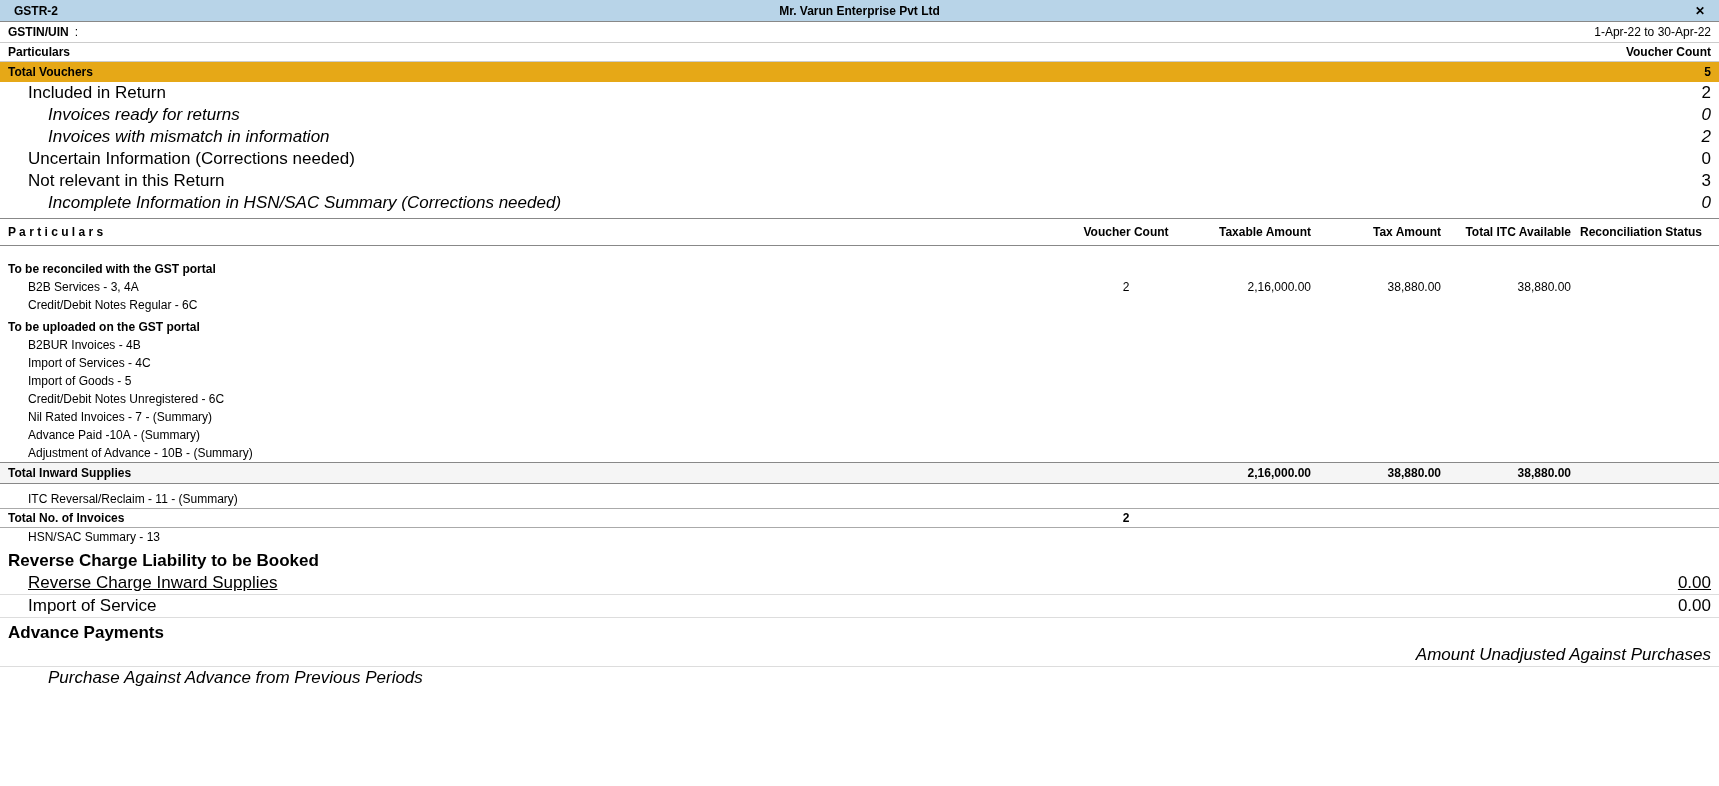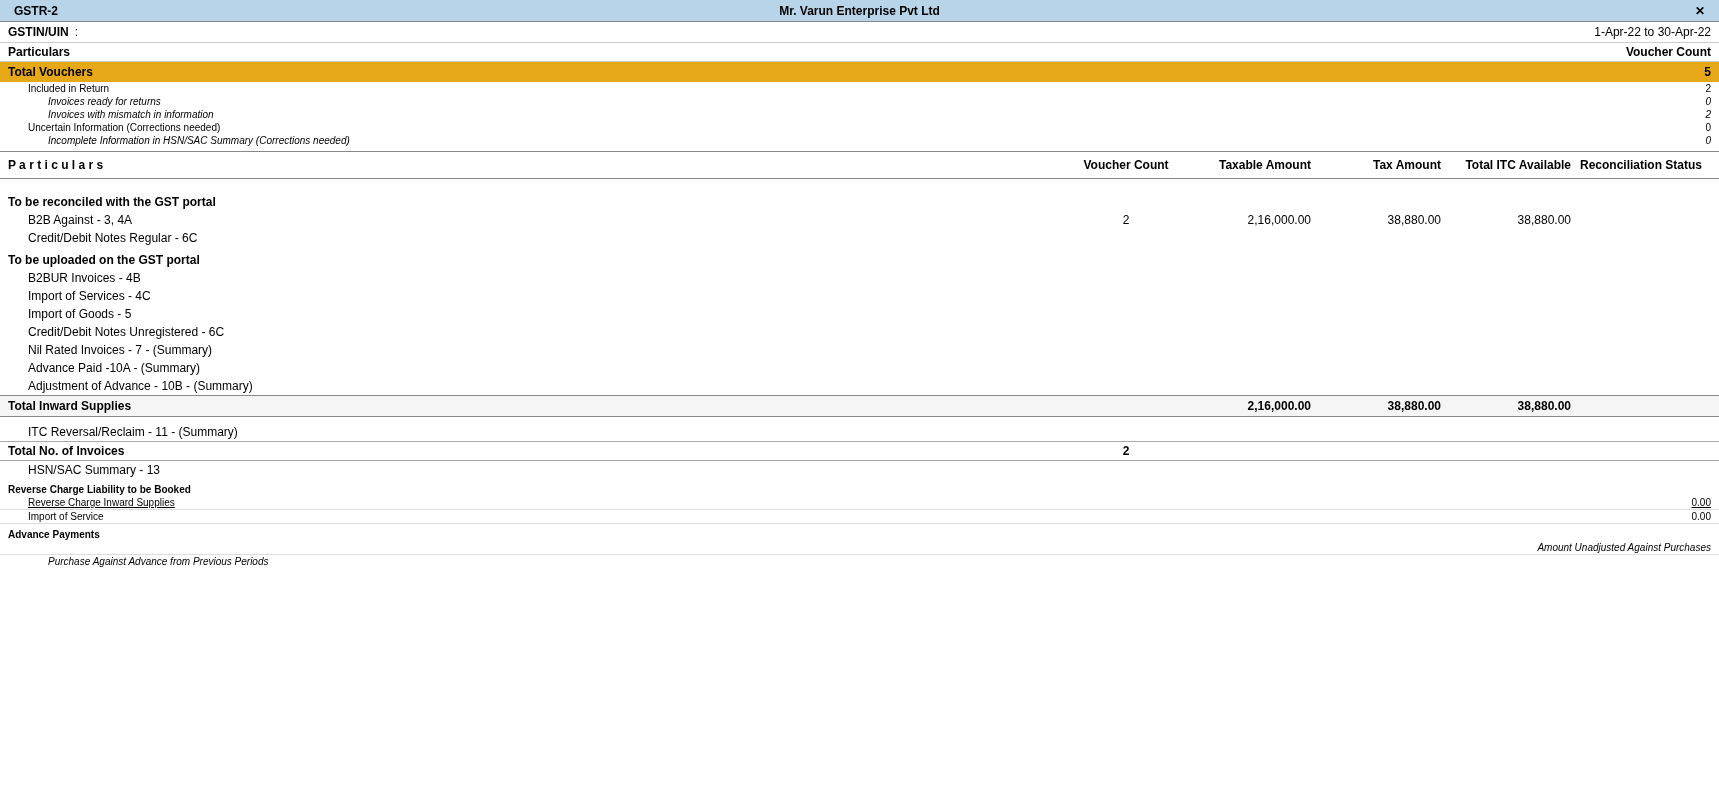--- a/index.html
+++ b/index.html
@@ -73,21 +73,21 @@
       font-weight: bold;
       font-size: 12px;
     }
 
     
     .simple-row {
       display: flex;
       justify-content: space-between;
       padding: 1px 8px;
       background: #fff;
-      font-size: 10px;
+      font-size: 17px;
     }
     .simple-row.indent1 { padding-left: 28px; }
     .simple-row.indent2 { padding-left: 48px; font-style: italic; }
 
     
     .divider {
       border-top: 1px solid #aaa;
     }
 
     
@@ -206,20 +206,24 @@
   <div class="simple-row indent2">
     <span><em>Invoices with mismatch in information</em></span>
     <span><em>2</em></span>
   </div>
 
   <div class="simple-row indent1">
     <span>Uncertain Information (Corrections needed)</span>
     <span>0</span>
   </div>
 
+  <div class="simple-row indent1">
+    <span>Not relevant in this Return</span>
+    <span>3</span>
+  </div>
 
   <div class="simple-row indent2">
     <span>Incomplete Information in HSN/SAC Summary (Corrections needed)</span>
     <span>0</span>
   </div>
 </div>
 
 <div class="col-header-row divider" style="margin-top:4px; border-top:1px solid #888; border-bottom:1px solid #888; padding-top:6px; padding-bottom:6px;">
   <div class="col-particulars">P a r t i c u l a r s</div>
   <div class="col-voucher-count" style="text-align:center;">
@@ -244,21 +248,21 @@
 <div class="detail-row section-header">
   <div class="cell-particulars">To be reconciled with the GST portal</div>
   <div class="cell-voucher"></div>
   <div class="cell-taxable"></div>
   <div class="cell-tax"></div>
   <div class="cell-itc"></div>
   <div class="cell-recon"></div>
 </div>
 
 <div class="detail-row indent1">
-  <div class="cell-particulars">B2B Against - 3, 4A</div>
+  <div class="cell-particulars">B2B Services - 3, 4A</div>
   <div class="cell-voucher">2</div>
   <div class="cell-taxable">2,16,000.00</div>
   <div class="cell-tax">38,880.00</div>
   <div class="cell-itc">38,880.00</div>
   <div class="cell-recon"></div>
 </div>
 
 <div class="detail-row indent1">
   <div class="cell-particulars">Credit/Debit Notes Regular - 6C</div>
   <div class="cell-voucher"></div>

